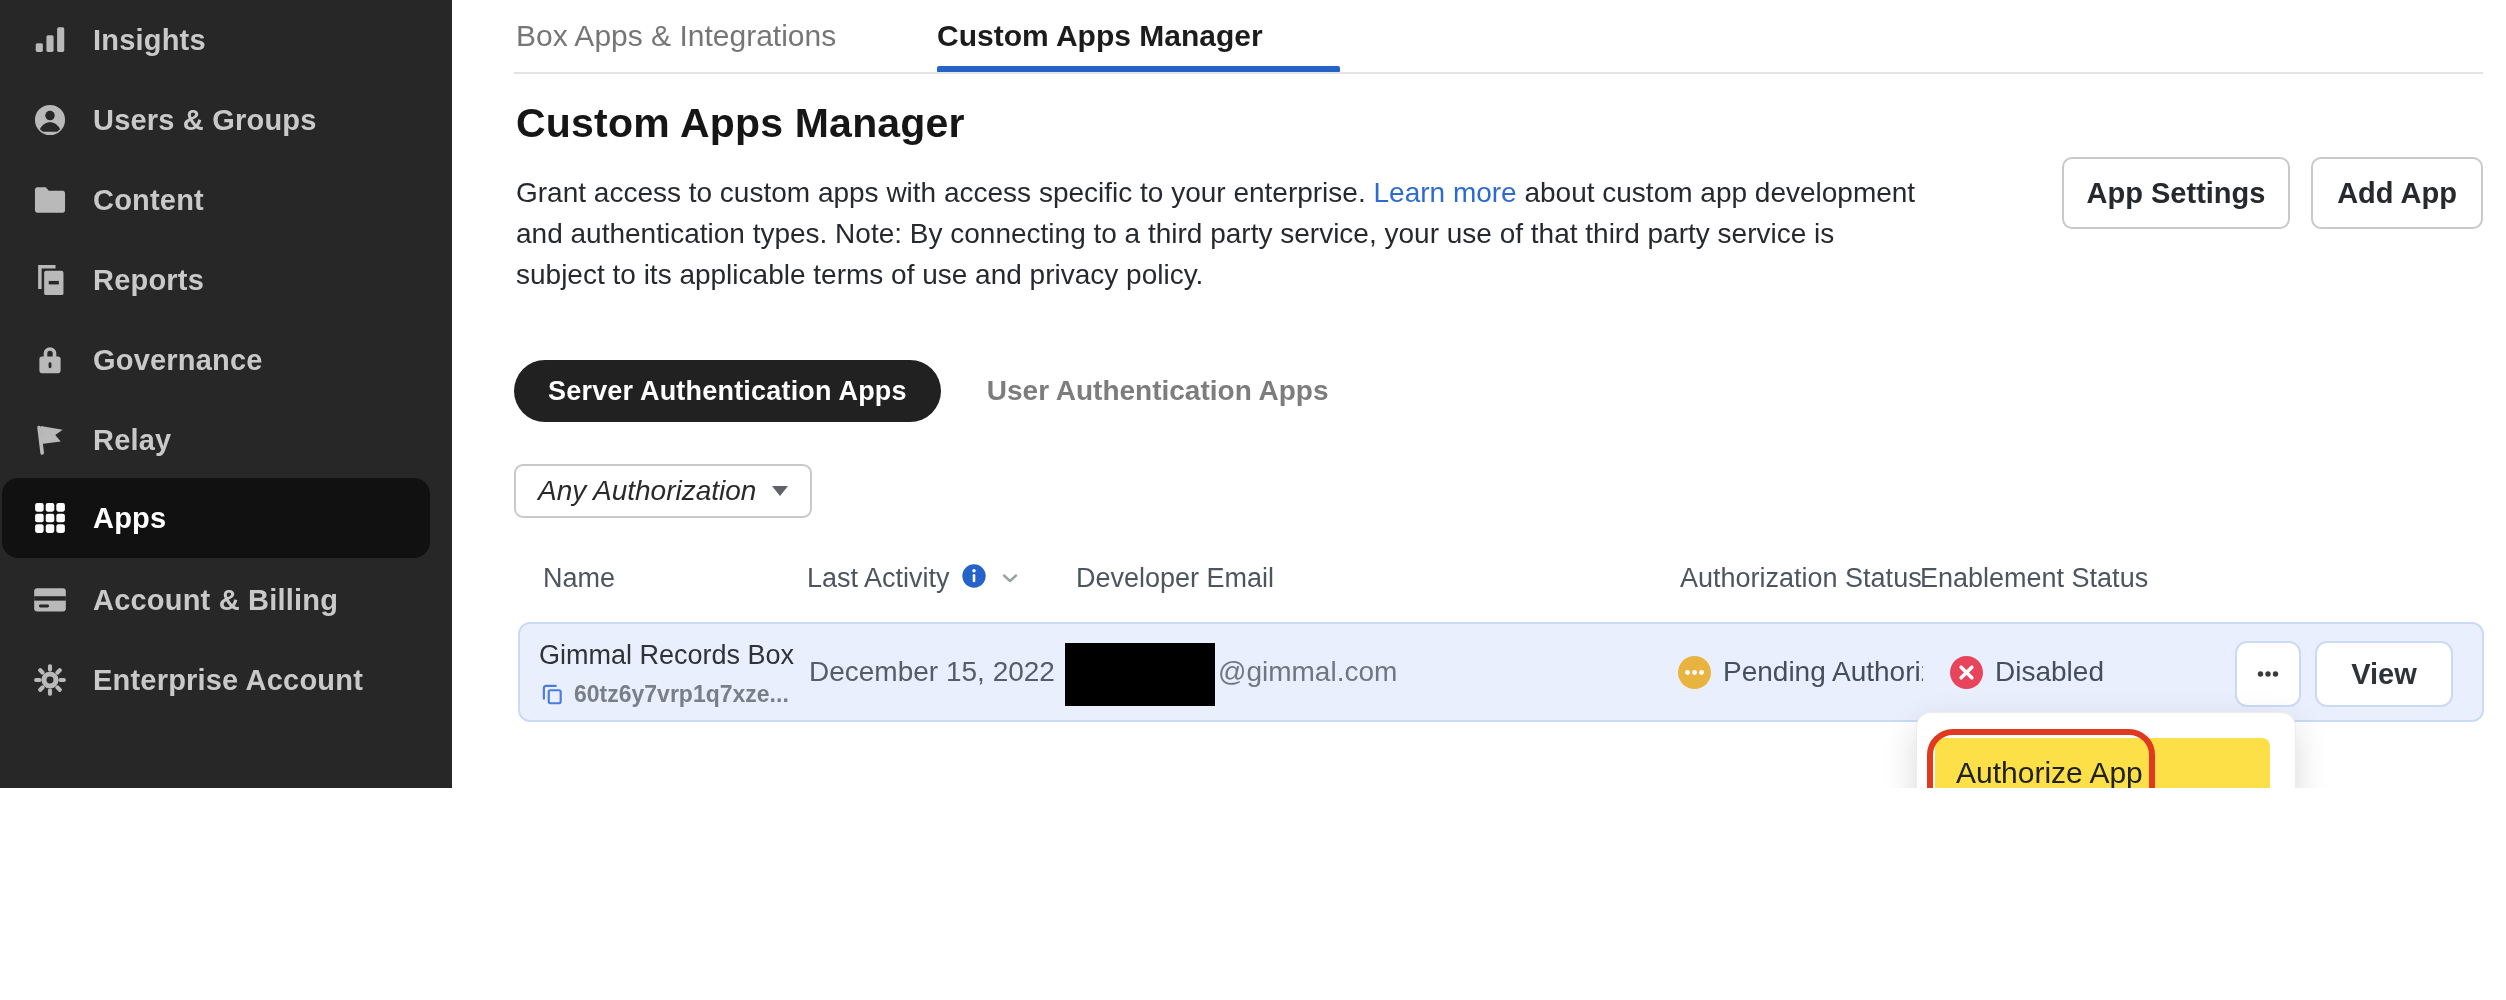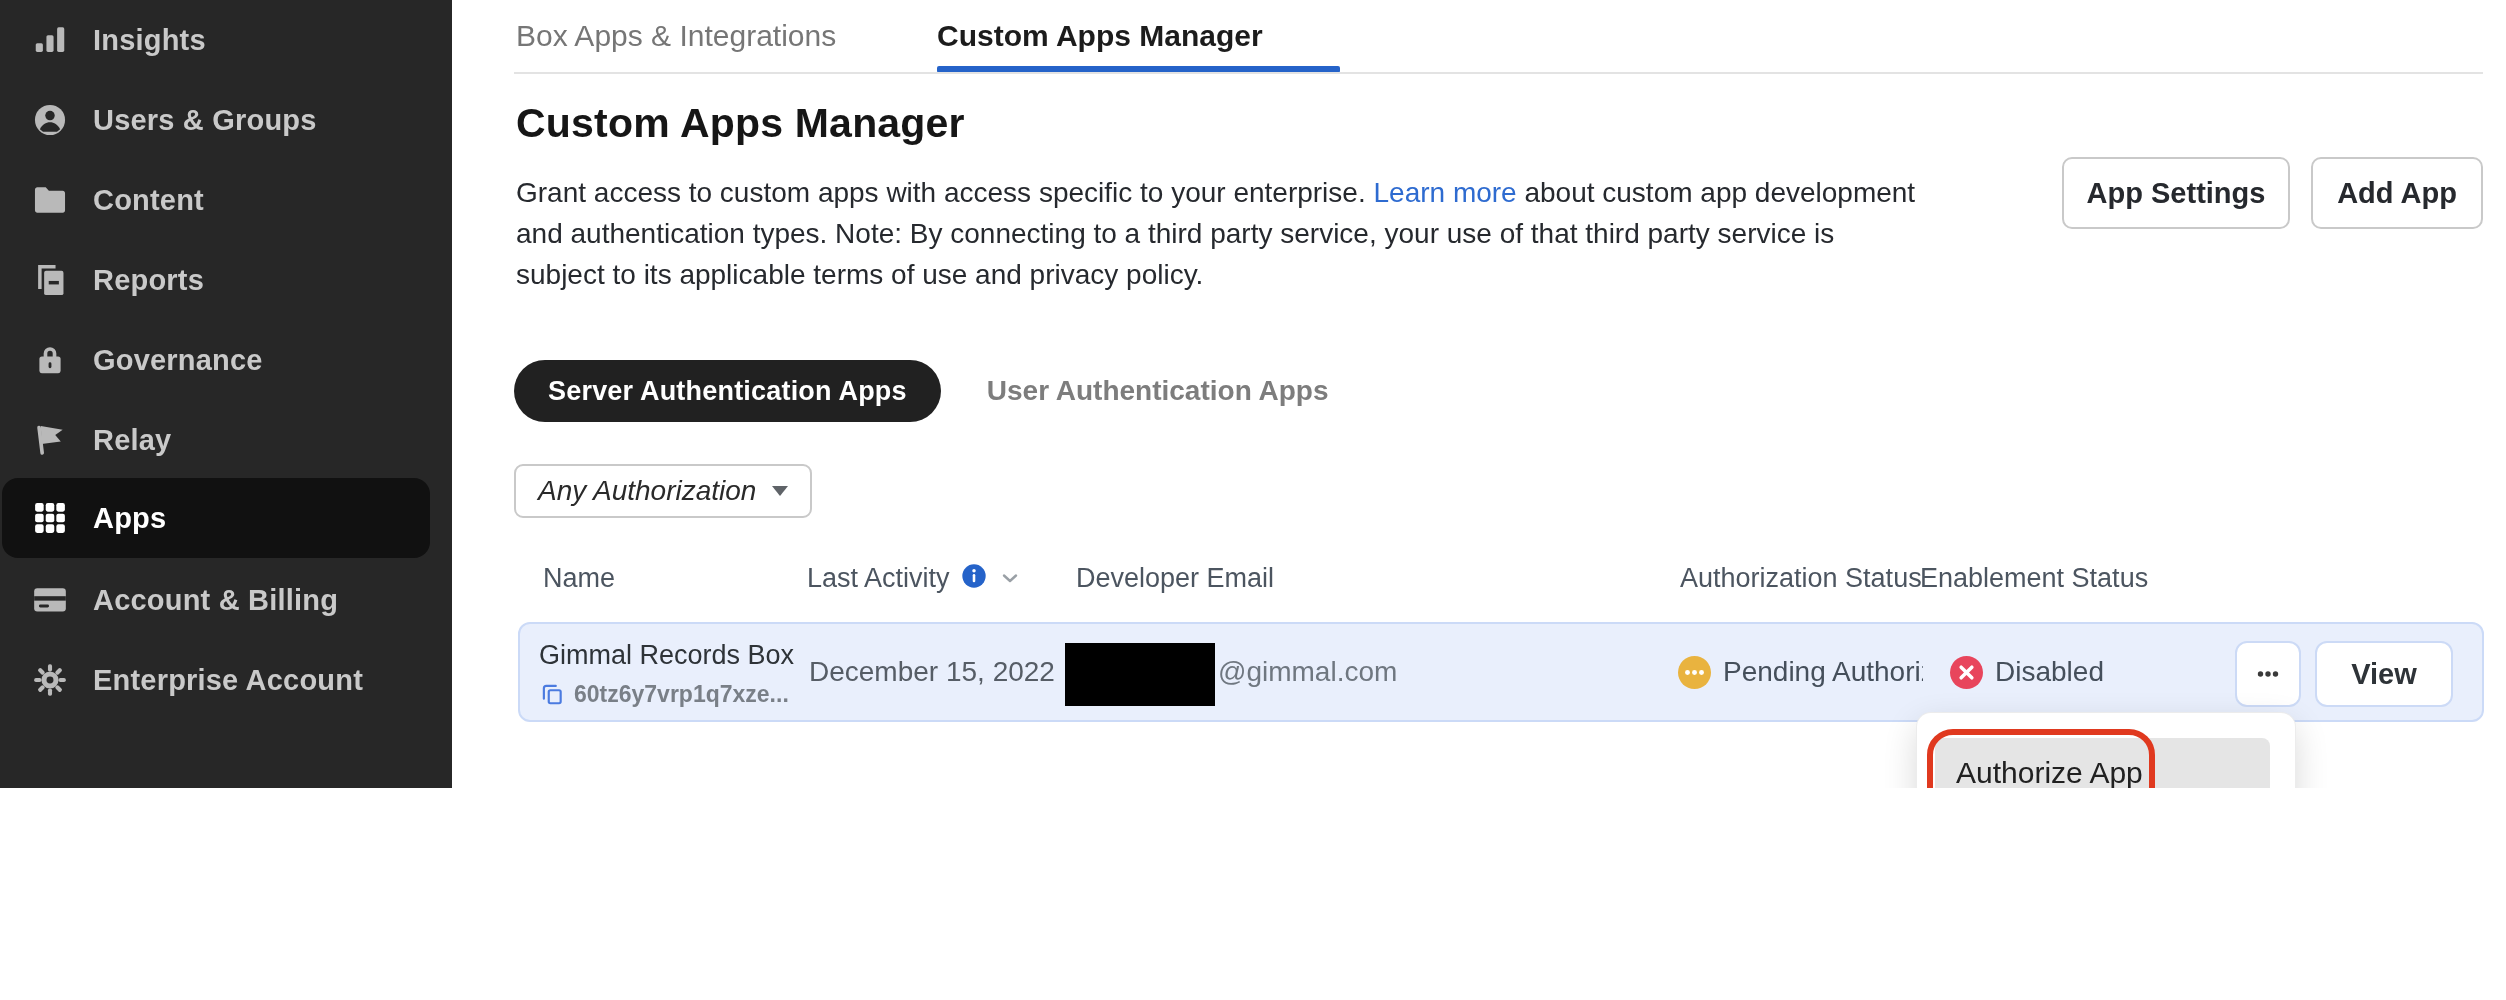--- a/index.html
+++ b/index.html
@@ -71,21 +71,21 @@
              display:flex; align-items:center; justify-content:center; cursor:pointer; }
   .more-btn { left:1715px; width:66px; }
   .more-btn svg { width:32px; height:32px; }
   .view-btn { left:1795px; width:138px; font-size:29px; font-weight:700; color:#2e3338; }
 
   
   .context-menu { position:absolute; left:1465px; top:713px; width:378px; height:262px; background:#ffffff; border-radius:14px;
                   box-shadow:0 0 0 1px #ececec, 0 12px 34px rgba(0,0,0,0.16); z-index:5; }
   .menu-item { position:absolute; left:18px; width:335px; display:flex; align-items:center; padding-left:21px;
                font-size:30px; color:#212121; cursor:pointer; white-space:nowrap; }
-  .mi-1 { top:25px; height:70px; background:#e5e5e5; border-radius:8px; }
+  .mi-1 { top:25px; height:70px; background:#fde047; border-radius:8px; }
   .mi-2 { top:108px; height:52px; }
   .mi-3 { top:179px; height:52px; }
   .annotation { position:absolute; left:10px; top:16px; width:228px; height:84px; border:6px solid #e0391f;
                 border-radius:26px; pointer-events:none; z-index:6; }
 </style>
 </head>
 <body>
 
 <div class="screen">
 

